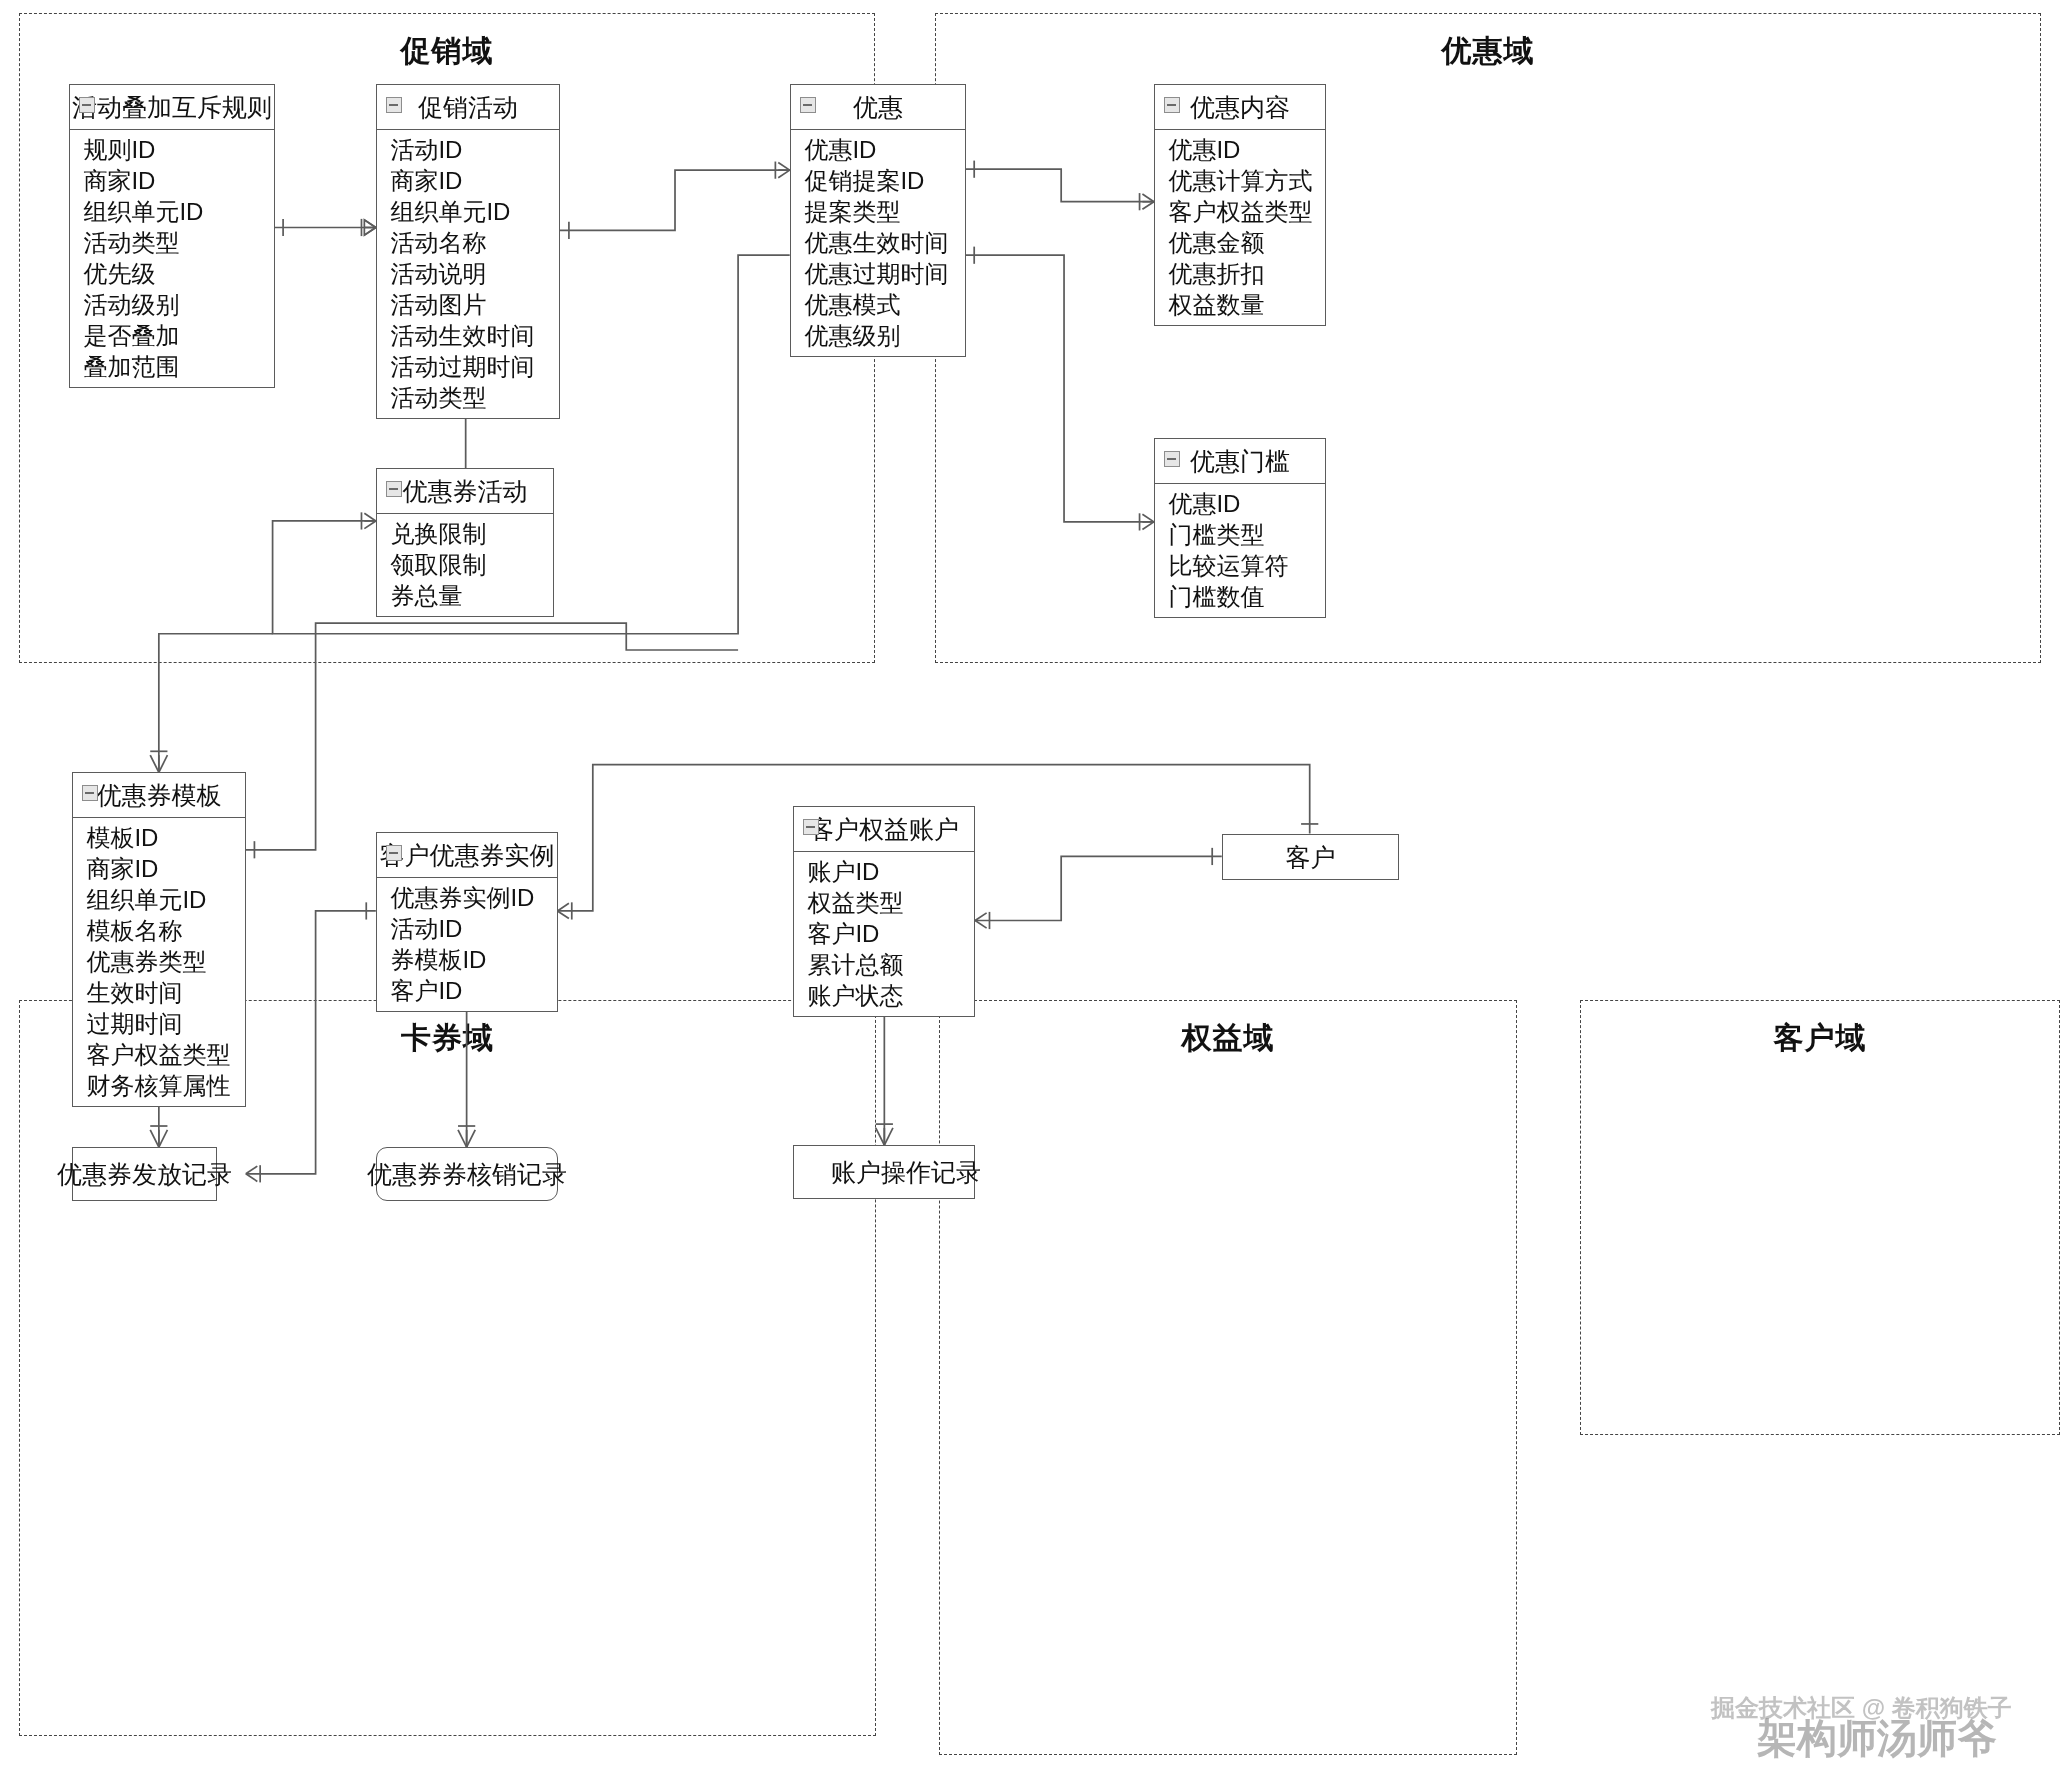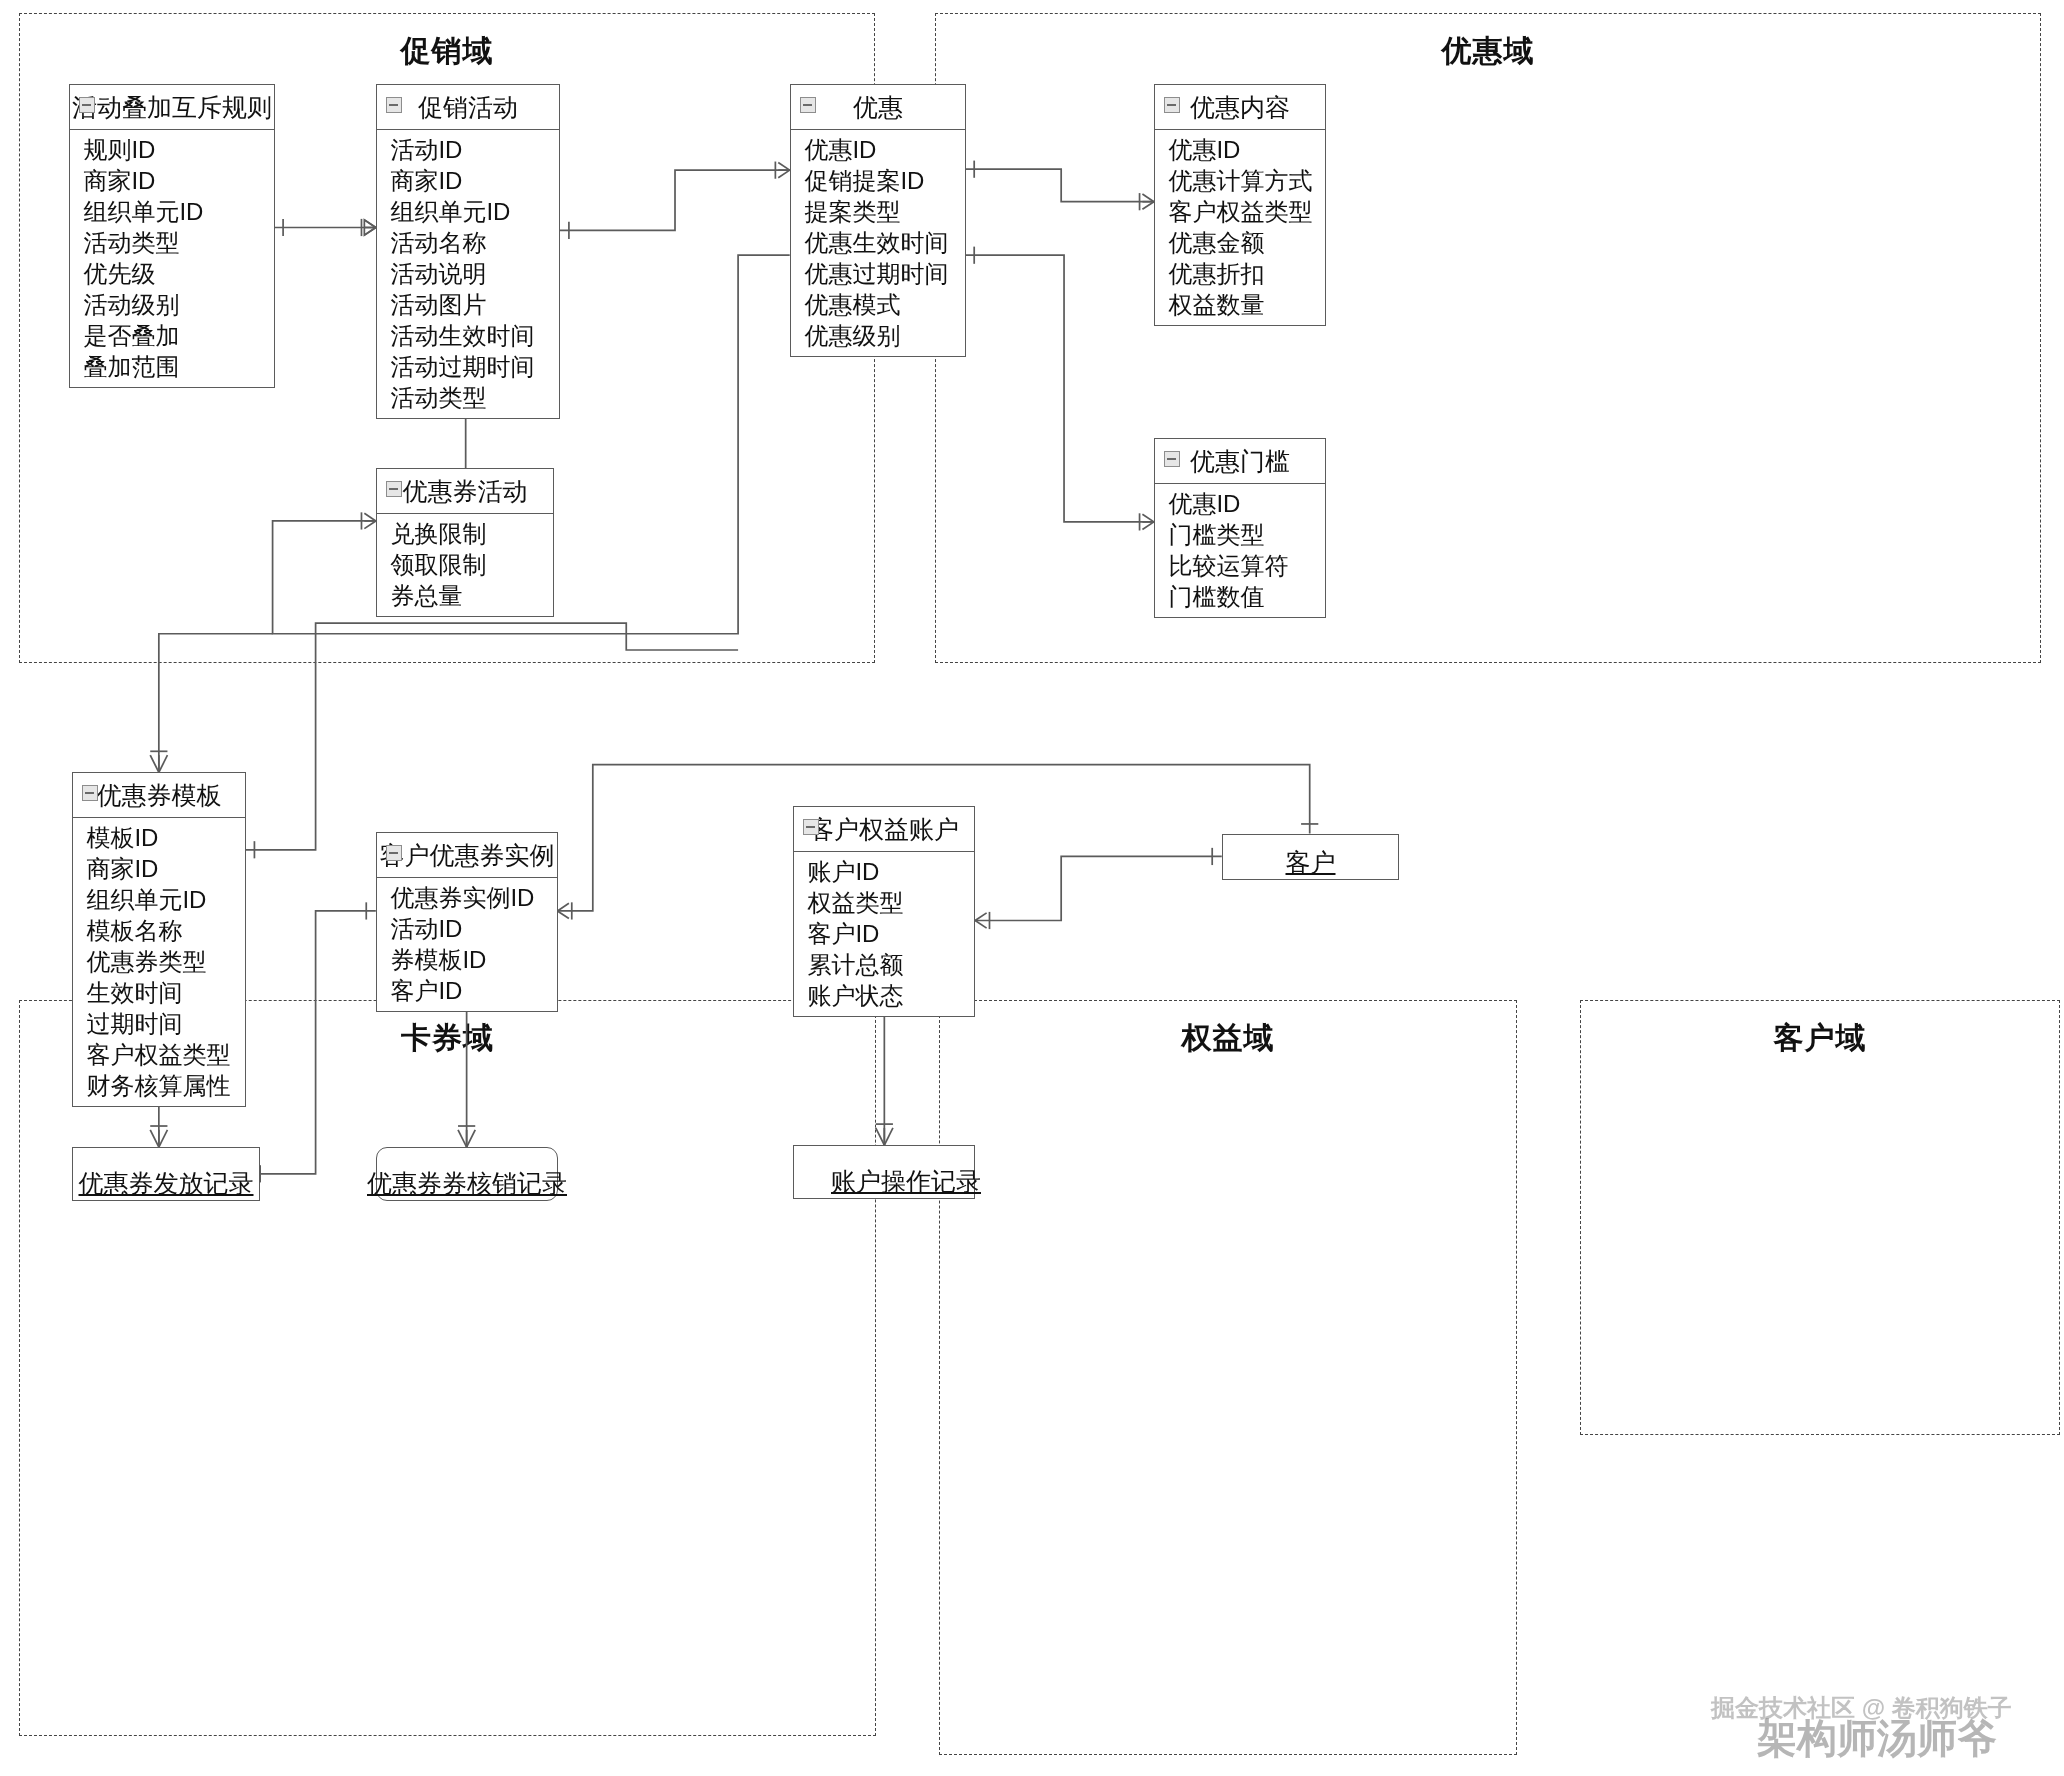--- a/index.html
+++ b/index.html
@@ -83,27 +83,26 @@
     font-size: 24px;
     color: #111111;
     white-space: nowrap;
   }
   .plain-entity {
     position: absolute;
     box-sizing: border-box;
     border: 1.5px solid #5b5b5b;
     background: #ffffff;
     display: flex;
-    align-items: flex-end;
+    align-items: center;
     justify-content: center;
     font-size: 25px;
     color: #111111;
     z-index: 5;
     white-space: nowrap;
-    text-decoration: underline;
   }
   
   #links {
     position: absolute;
     left: 0;
     top: 0;
     width: 2065px;
     height: 1776px;
     z-index: 2;
     pointer-events: none;
@@ -373,21 +372,21 @@
         <div class="entity-body">
           <div class="attr">账户ID</div>
           <div class="attr">权益类型</div>
           <div class="attr">客户ID</div>
           <div class="attr">累计总额</div>
           <div class="attr">账户状态</div>
         </div>
       </div>
     </div>
   <div id="plain-host">
-      <div class="plain-entity" style="left: 72px; top: 1147px; width: 188px; height: 54px;">
+      <div class="plain-entity" style="left: 72px; top: 1147px; width: 145px; height: 54px;">
         <span>优惠券发放记录</span>
       </div>
       <div class="plain-entity" style="left: 376px; top: 1147px; width: 182px; height: 54px; border-radius: 11px;">
         <span>优惠券券核销记录</span>
       </div>
       <div class="plain-entity" style="left: 793px; top: 1145px; width: 182px; height: 54px; padding-left: 44px;">
         <span>账户操作记录</span>
       </div>
       <div class="plain-entity" style="left: 1222px; top: 834px; width: 177px; height: 46px;">
         <span>客户</span>

